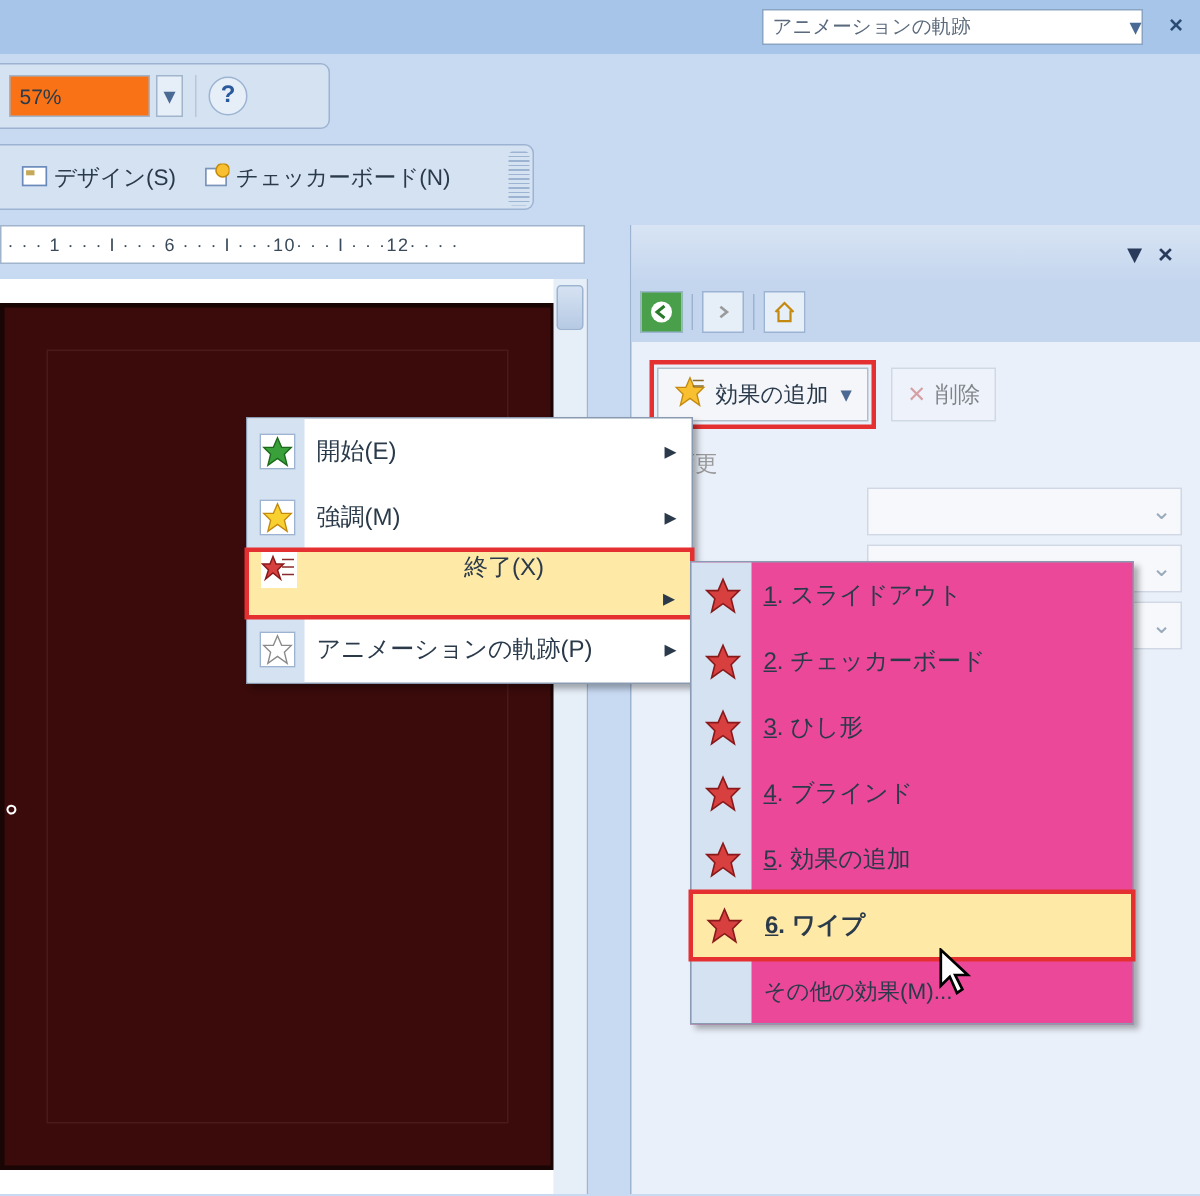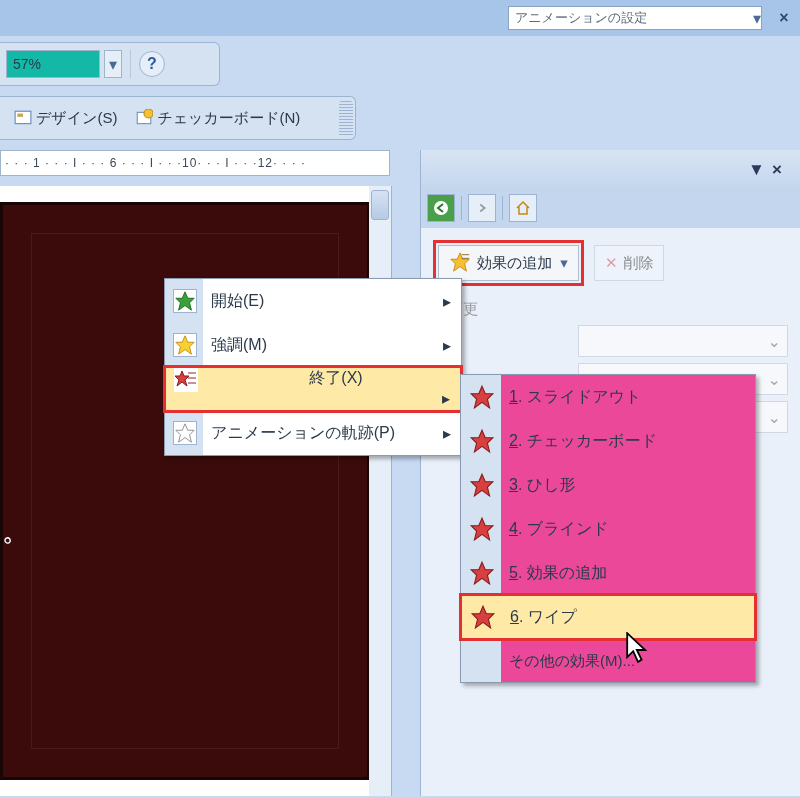--- a/index.html
+++ b/index.html
@@ -5,21 +5,21 @@
 * { box-sizing: border-box; margin: 0; padding: 0; font-family: "MS UI Gothic", "Tahoma", sans-serif; }
 body { width: 800px; height: 797px; background: #c8daf2; overflow: hidden; position: relative; }
 
 
 .titlebar { position: absolute; top: 0; left: 0; right: 0; height: 36px; background: #a6c5e8; }
 .help-input { position: absolute; top: 6px; right: 38px; width: 254px; height: 24px; background: #fff; border: 1px solid #8aa5c4; display: flex; align-items: center; padding: 0 6px; font-size: 13px; color: #5a6a7c; }
 .help-dd { position: absolute; top: 6px; right: 34px; width: 18px; height: 24px; display:flex; align-items:center; justify-content:center; color:#4a6a94;}
 .titlebar-close { position: absolute; top: 6px; right: 6px; width: 20px; height: 24px; display:flex; align-items:center; justify-content:center; color:#2a4a74; font-weight:bold; cursor:pointer;}
 
 .toolbar-row1 { position: absolute; top: 42px; left: 0; width: 220px; height: 44px; background: #d4e2f2; border: 1px solid #9cb4d2; border-left:none; border-radius: 0 6px 6px 0; display: flex; align-items: center; padding: 0 6px; gap:4px;}
-.zoom-box { width: 94px; height: 28px; background:#14b8a6; border:1px solid #a0b4cc; display:flex; align-items:center; padding:0 6px; font-size:14px; color:#2a3a4a;}
+.zoom-box { width: 94px; height: 28px; background:#f97316; border:1px solid #a0b4cc; display:flex; align-items:center; padding:0 6px; font-size:14px; color:#2a3a4a;}
 .zoom-dd { width:18px; height:28px; border:1px solid #a0b4cc; background:#e6eef8; display:flex;align-items:center;justify-content:center; color:#4a6a94;}
 .tb-sep { width:1px; height:28px; background:#b6c8da; margin:0 4px;}
 .help-btn { width:26px; height:26px; border-radius:50%; background:#e6eef8; border:1px solid #9cb4d2; color:#2a5a9c; display:flex;align-items:center;justify-content:center; font-weight:bold; cursor:pointer;}
 
 .toolbar-row2 { position: absolute; top: 96px; left: 0; width: 356px; height: 44px; background: #d4e2f2; border: 1px solid #9cb4d2; border-left:none; border-radius: 0 6px 6px 0; display: flex; align-items: center; padding: 0 8px; gap:6px;}
 .tb-item { display:flex; align-items:center; gap:4px; font-size:15px; color:#2a3a4a; padding:3px 6px; cursor:pointer;}
 .tb-icon { width:18px; height:18px; display:flex; align-items:center; justify-content:center; }
 .tb-handle { position:absolute; right:2px; top:4px; width:14px; height:36px; background:repeating-linear-gradient(#9cb4d2 0 1px, transparent 1px 3px); border-radius:3px;}
 
 
@@ -68,36 +68,36 @@
 .menu-item.hover-hl { outline:3px solid #e43030; outline-offset:-1px;flex-direction:column;}
 
 .star { display:inline-block; }
 .star svg { width:22px; height:22px; }
 
 
 .submenu { position:absolute; top:374px; left:460px; width:296px; background:#ec4899; border:1px solid #8a9ab0; box-shadow:3px 3px 4px rgba(0,0,0,.3);}
 .sub-gutter { position:absolute; left:0; top:0; width:40px; height:100%; background:#d4e2f2;}
 .sub-item { position:relative; height:44px; display:flex; align-items:center; padding-left:48px; font-size:16px; color:#2a3a4a; cursor:pointer;}
 .sub-item .s-icon { position:absolute; left:8px; width:26px; height:26px; display:flex;align-items:center;justify-content:center;}
-.sub-item.hover { background:#ffe9a6; border:1px solid #2a5a9c;}
+.sub-item.hover { background:#ffe9a6; border:1px solid #2a5a9c;font-weight:bold;}
 .sub-item.hover-hl { outline:3px solid #e43030; outline-offset:-1px;}
 .sub-sep { height:1px; background:#c4c4c4; margin-left:40px;}
 .sub-other { height:42px; display:flex; align-items:center; padding-left:48px; font-size:15px; color:#2a3a4a; cursor:pointer; position:relative;}
 
 
 .cursor { position:absolute; top:632px; left:626px; width:24px; height:32px; z-index:200;}
 
 
 </style>
 </head>
 <body>
 
 <div class="titlebar">
   <div class="help-input">
-    <span>アニメーションの設定</span>
+    <span>アニメーションの軌跡</span>
   </div>
   <div class="help-dd">▾</div>
   <div class="titlebar-close">×</div>
 </div>
 
 <div class="toolbar-row1">
   <div class="zoom-box">
     <span>57%</span>
   </div>
   <div class="zoom-dd">▾</div>

